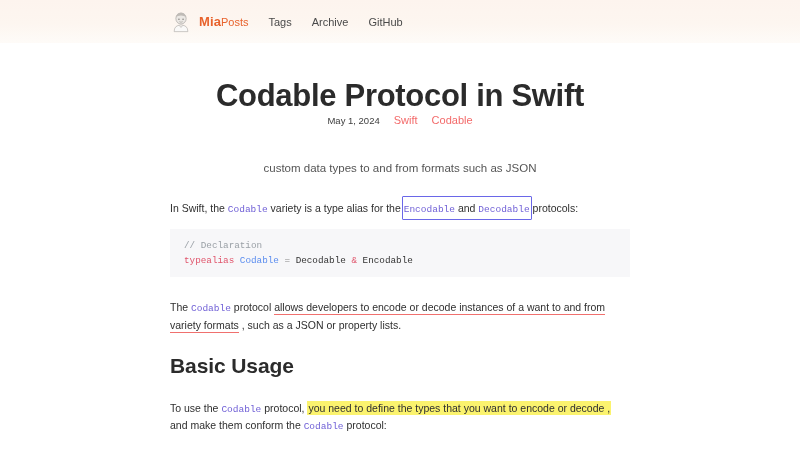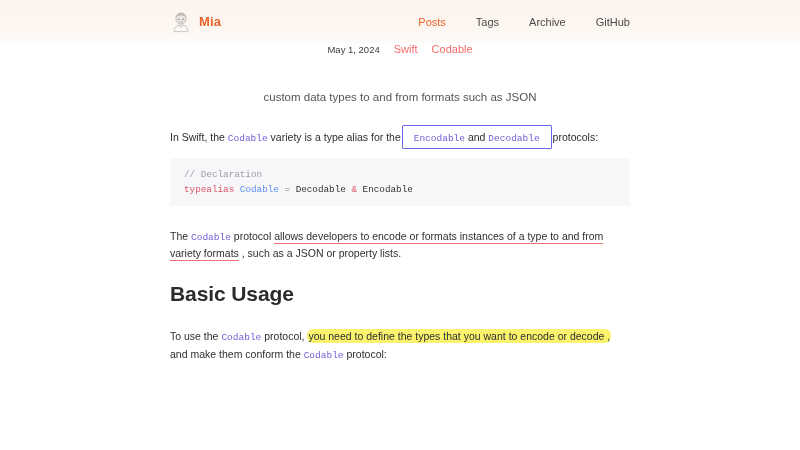--- a/index.html
+++ b/index.html
@@ -20,21 +20,20 @@
     height: 43px;
     background: linear-gradient(180deg, #fdf4ee 0%, #fdf6f0 55%, #fefbf8 100%);
     display: flex;
     align-items: center;
   }
   .header-inner {
     width: 800px;
     padding: 0 170px 0 170px;
     display: flex;
     align-items: center;
-    justify-content: space-between;
   }
   .brand {
     display: flex;
     align-items: center;
     gap: 7px;
     text-decoration: none;
   }
   .avatar {
     width: 22px;
     height: 22px;
@@ -44,21 +43,21 @@
   }
   .brand-name {
     font-size: 13px;
     font-weight: bold;
     color: #e8622c;
     letter-spacing: .1px;
   }
   .nav {
     display: flex;
     align-items: center;
-    gap: 30px;
+    gap: 20px;
   }
   .nav-link {
     font-size: 11px;
     color: #4a4a4a;
     text-decoration: none;
     white-space: nowrap;
   }
   .nav-link.active { color: #e8622c; }
 
   
@@ -110,39 +109,38 @@
   code.inline {
     font-family: "Liberation Mono", "DejaVu Sans Mono", monospace;
     font-size: 9.5px;
     color: #6f5fd6;
   }
 
   
   .box-annot {
     position: relative;
     display: inline-block;
-    padding: 0 10px;
+    padding: 0 0;
   }
   .box-annot::after {
     content: "";
     position: absolute;
     left: -2px;
     top: -4px;
     right: -2px;
     bottom: -3px;
     border: 1.6px solid #6a67e8;
     border-radius: 1px;
     pointer-events: none;
   }
 
   
   .hl-yellow {
     background: #fbf36e;
     padding: 1px 1px;
-    border-radius: 6px;
   }
 
   
   .ul-red {
     border-bottom: 1.6px solid #f0706e;
     padding-bottom: 1px;
   }
 
   
   .codeblock {
@@ -196,36 +194,37 @@
       <a class="nav-link" href="#">Tags</a>
       <a class="nav-link" href="#">Archive</a>
       <a class="nav-link" href="#">GitHub</a>
     </nav>
 
   </div>
 </div>
 
 <div class="page">
 
+  <h1 class="post-title">Codable Protocol in Swift</h1>
 
   <div class="meta">
     <span class="meta-date">May 1, 2024</span>
     <a class="meta-tag" href="#">Swift</a>
     <a class="meta-tag" href="#">Codable</a>
   </div>
 
   <div class="subtitle">
     <br>
     <span>custom data types to and from formats such as JSON</span>
   </div>
 
   <p class="para"><span>In Swift, the </span><code class="inline">Codable</code><span> variety is a type alias for the </span><span class="box-annot"><code class="inline">Encodable</code><span> and </span><code class="inline">Decodable</code></span><span> protocols:</span></p>
 
   <div class="codeblock"><span class="tok-comment">// Declaration</span>
 <span class="tok-kw">typealias</span><span class="tok-plain"> </span><span class="tok-type">Codable</span><span class="tok-op"> = </span><span class="tok-plain">Decodable</span><span class="tok-amp"> &amp; </span><span class="tok-plain">Encodable</span></div>
 
-  <p class="para"><span>The </span><code class="inline">Codable</code><span> protocol </span><span class="ul-red">allows developers to encode or formats instances of a type to and from</span> <span class="ul-red">variety formats</span><span> , such as a JSON or property lists.</span></p>
+  <p class="para"><span>The </span><code class="inline">Codable</code><span> protocol </span><span class="ul-red">allows developers to encode or decode instances of a want to and from</span> <span class="ul-red">variety formats</span><span> , such as a JSON or property lists.</span></p>
 
   <h2 class="h2">Basic Usage</h2>
 
   <p class="para"><span>To use the </span><code class="inline">Codable</code><span> protocol, </span><span class="hl-yellow">you need to define the types that you want to encode or decode ,</span><span> and make them conform the </span><code class="inline">Codable</code><span> protocol:</span></p>
 
 </div>
 
 </body></html>

